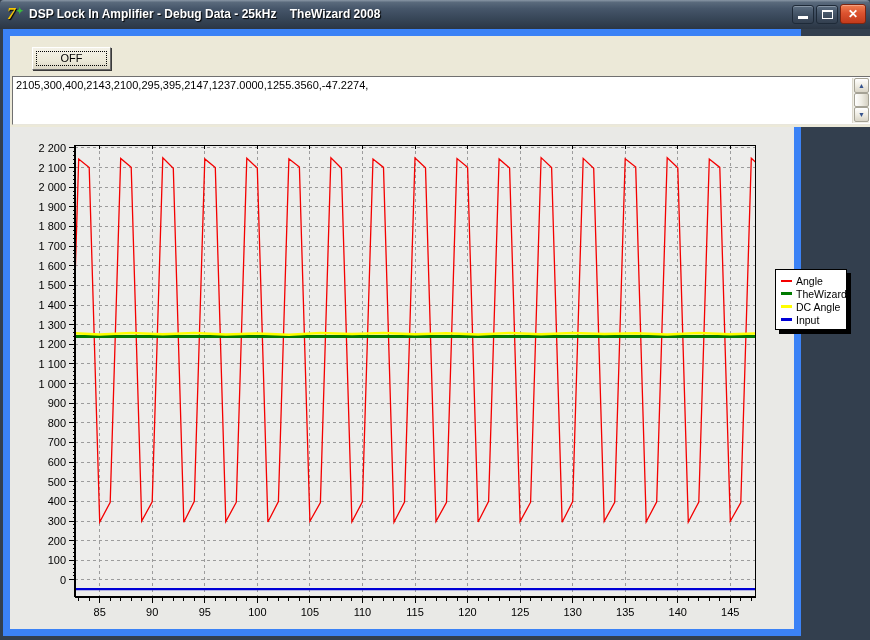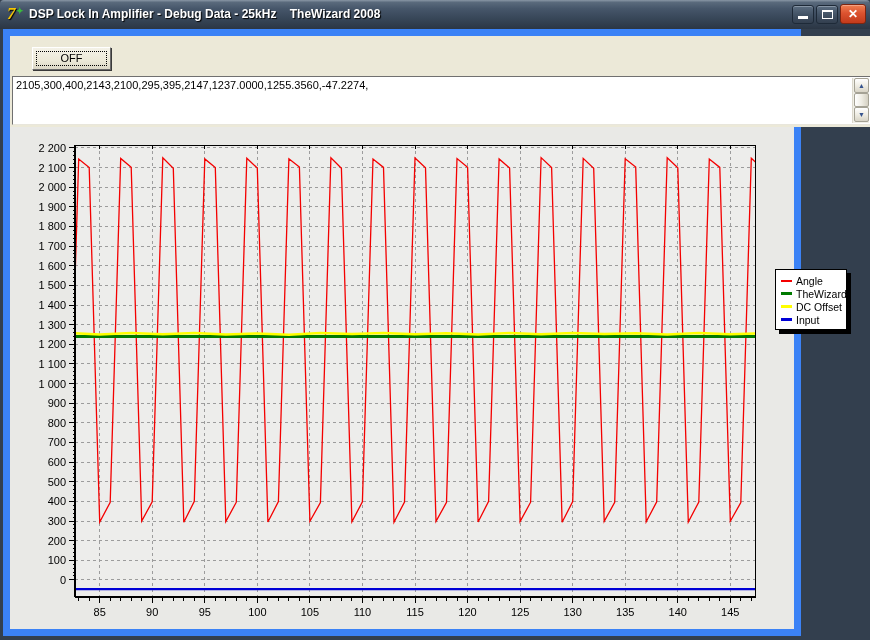--- a/index.html
+++ b/index.html
@@ -436,21 +436,21 @@
           <div class="legend-row">
             <span class="legend-swatch" style="background:#F40000;height:2px;"></span>
             <span class="legend-label">Angle</span>
           </div>
           <div class="legend-row">
             <span class="legend-swatch" style="background:#007A00;"></span>
             <span class="legend-label">TheWizard</span>
           </div>
           <div class="legend-row">
             <span class="legend-swatch" style="background:#FFFF00;"></span>
-            <span class="legend-label">DC Offset</span>
+            <span class="legend-label">DC Angle</span>
           </div>
           <div class="legend-row">
             <span class="legend-swatch" style="background:#0000D6;"></span>
             <span class="legend-label">Input</span>
           </div>
         </div>
     </div>
   </div>
 </div>
 

